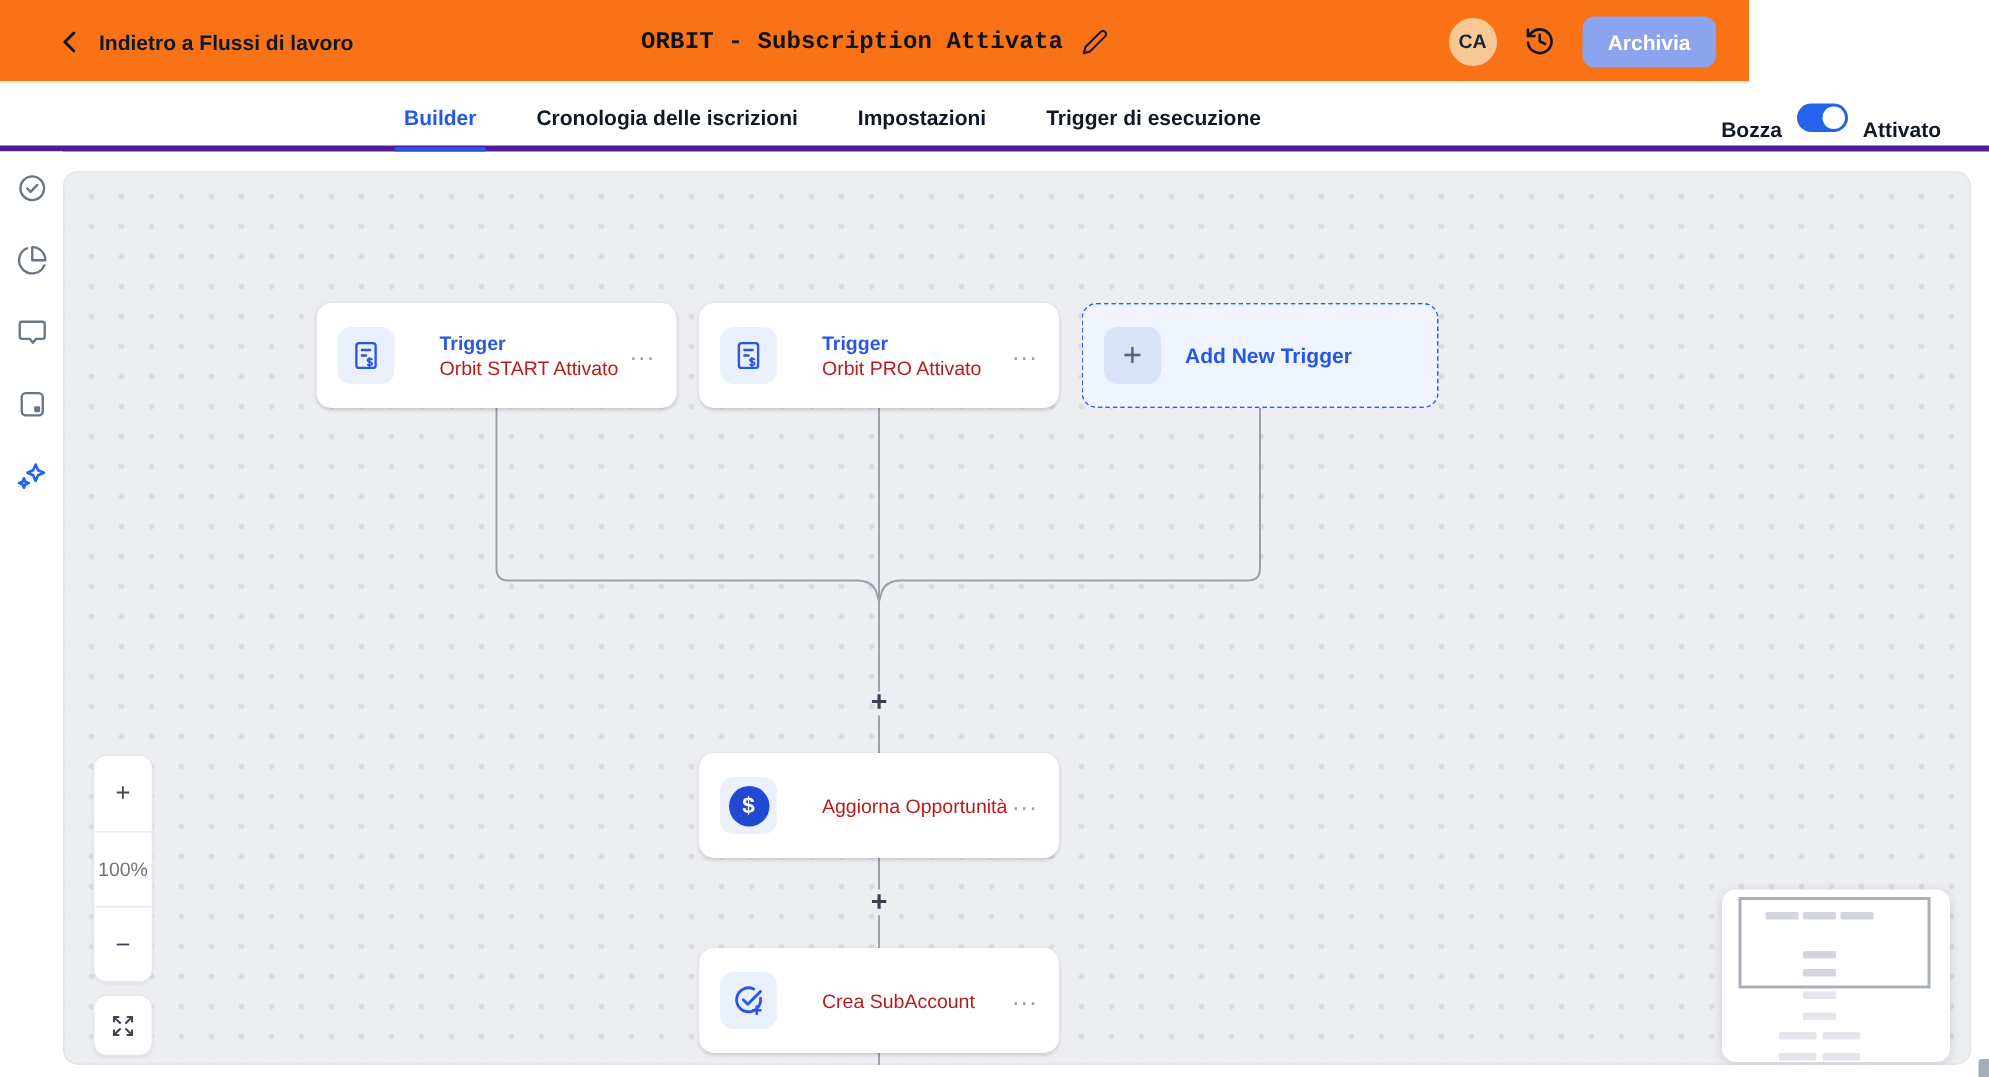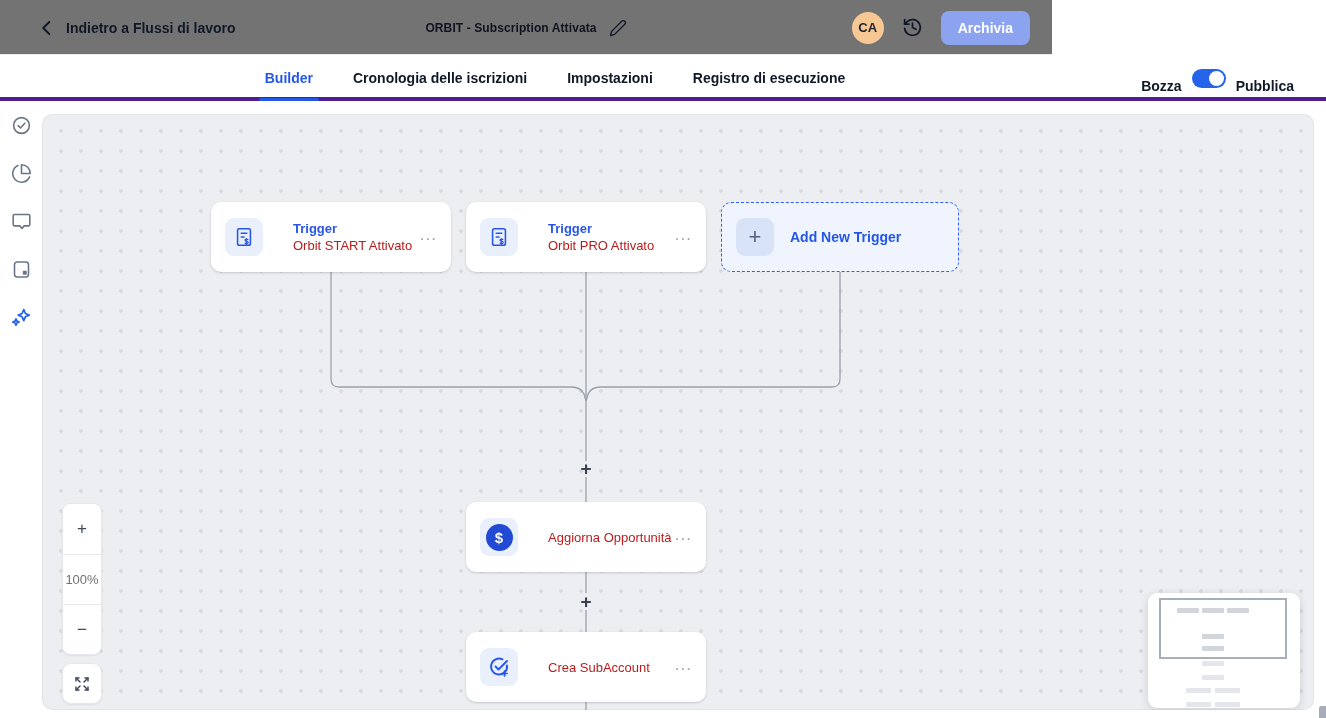--- a/index.html
+++ b/index.html
@@ -1,25 +1,25 @@
 <!DOCTYPE html>
 <html><head>
 <meta charset="utf-8">
 <style>
   * { margin:0; padding:0; box-sizing:border-box; }
   html,body { width:1326px; height:718px; overflow:hidden; background:#ffffff;
     font-family:"Liberation Sans", sans-serif; color:#101828; }
 
   
-  .header { position:absolute; left:0; top:0; width:1052px; height:55px;
-    background:#737373; border-bottom:1px solid #ECEDEF; }
+  .header { position:absolute; left:0; top:0; width:1166px; height:55px;
+    background:#f97316; border-bottom:1px solid #ECEDEF; }
   .back-group { position:absolute; left:38px; top:0; height:55px; display:flex; align-items:center; gap:10px; cursor:pointer; }
   .back-label { font-size:14px; font-weight:600; color:#101828; }
   .title-group { position:absolute; left:0; right:0; top:0; height:55px; display:flex; align-items:center; justify-content:center; gap:12px; pointer-events:none; }
-  .page-title { font-size:12px; font-weight:700; color:#0E131F; letter-spacing:.1px; }
+  .page-title { font-size:16px; font-weight:700; color:#0E131F; letter-spacing:.1px;font-family:Liberation Mono, monospace; }
   .title-group .icon-btn { pointer-events:auto; }
   .header-right { position:absolute; right:22px; top:0; height:55px; display:flex; align-items:center; gap:18px; }
   .avatar { width:32px; height:32px; border-radius:50%; background:#F7C893; color:#20242E;
     font-size:13px; font-weight:600; display:flex; align-items:center; justify-content:center; }
   .btn-archive { background:#8CA4F0; color:#fff; font-size:14px; font-weight:600;
     border:none; border-radius:8px; padding:9px 17px; cursor:pointer; font-family:inherit; }
   .icon-btn { background:none; border:none; cursor:pointer; display:flex; align-items:center; justify-content:center; padding:0; }
 
   
   .tabbar { position:absolute; left:0; top:55px; width:1326px; height:46px; background:#fff;
@@ -118,29 +118,29 @@
     </button>
     <button class="btn-archive">Archivia</button>
   </div>
 </div>
 
 <div class="tabbar">
   <div class="tabs">
     <div class="tab active">Builder</div>
     <div class="tab">Cronologia delle iscrizioni</div>
     <div class="tab">Impostazioni</div>
-    <div class="tab">Registro di esecuzione</div>
+    <div class="tab">Trigger di esecuzione</div>
   </div>
   <div class="tab-right">
     <div class="toggle-group">
       <span class="toggle-label">Bozza</span>
       <div class="toggle">
           <div class="knob"></div>
         </div>
-      <span class="toggle-label">Pubblica</span>
+      <span class="toggle-label">Attivato</span>
     </div>
   </div>
 </div>
 
 <div class="rail">
   <div class="rail-item">
     <svg class="ico" width="21" height="21" viewBox="0 0 24 24" fill="none" stroke="#697586" stroke-width="1.8" stroke-linecap="round" stroke-linejoin="round">
         <circle cx="12" cy="12" r="9"></circle>
         <path d="M8.2 12.2l2.6 2.6 5-5.4"></path>
       </svg>

